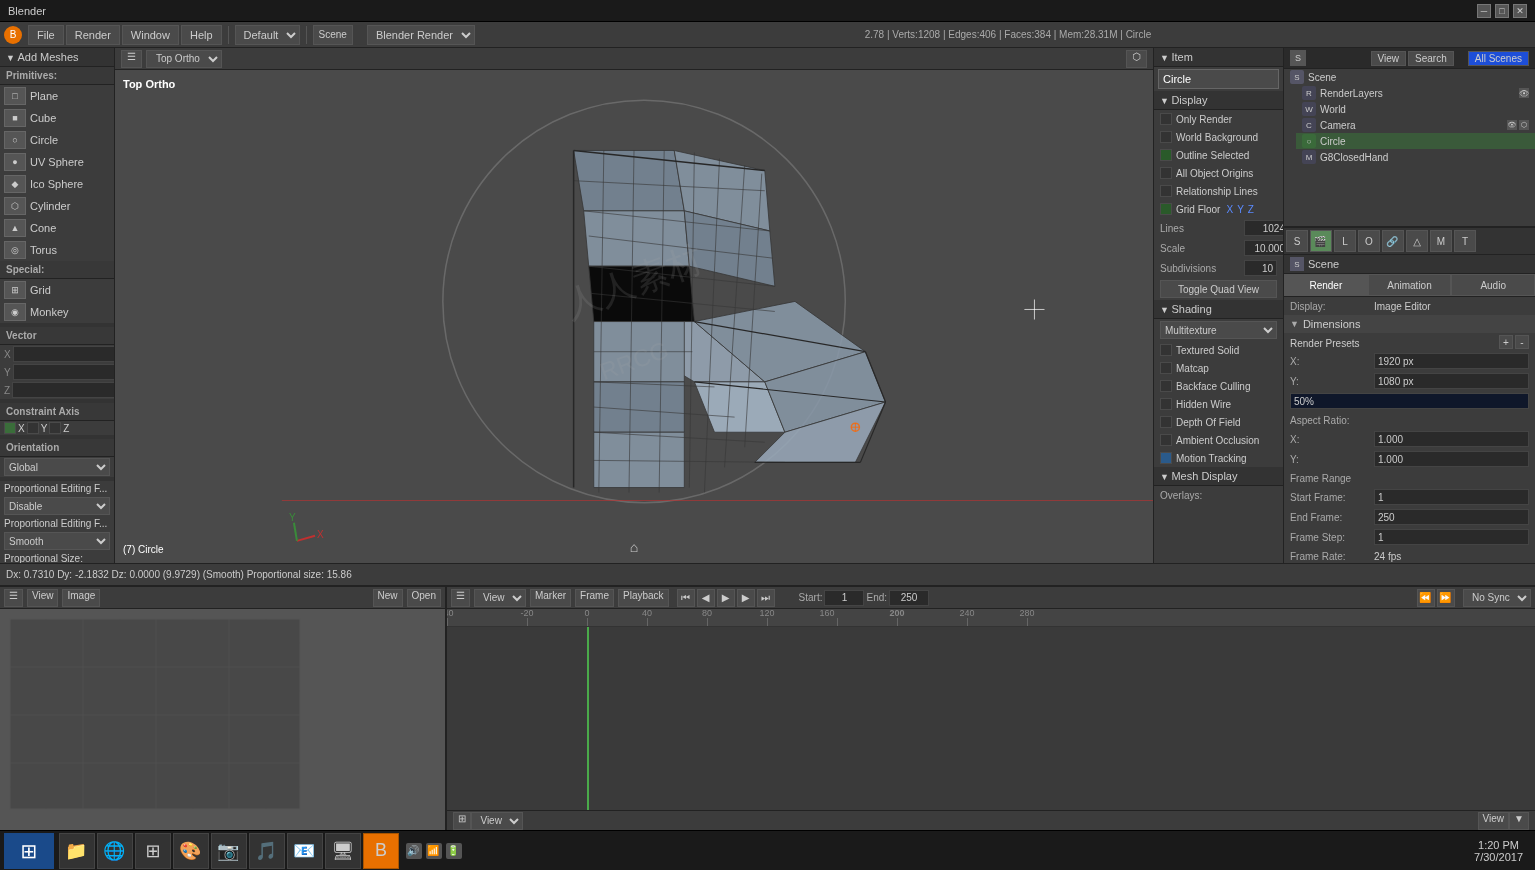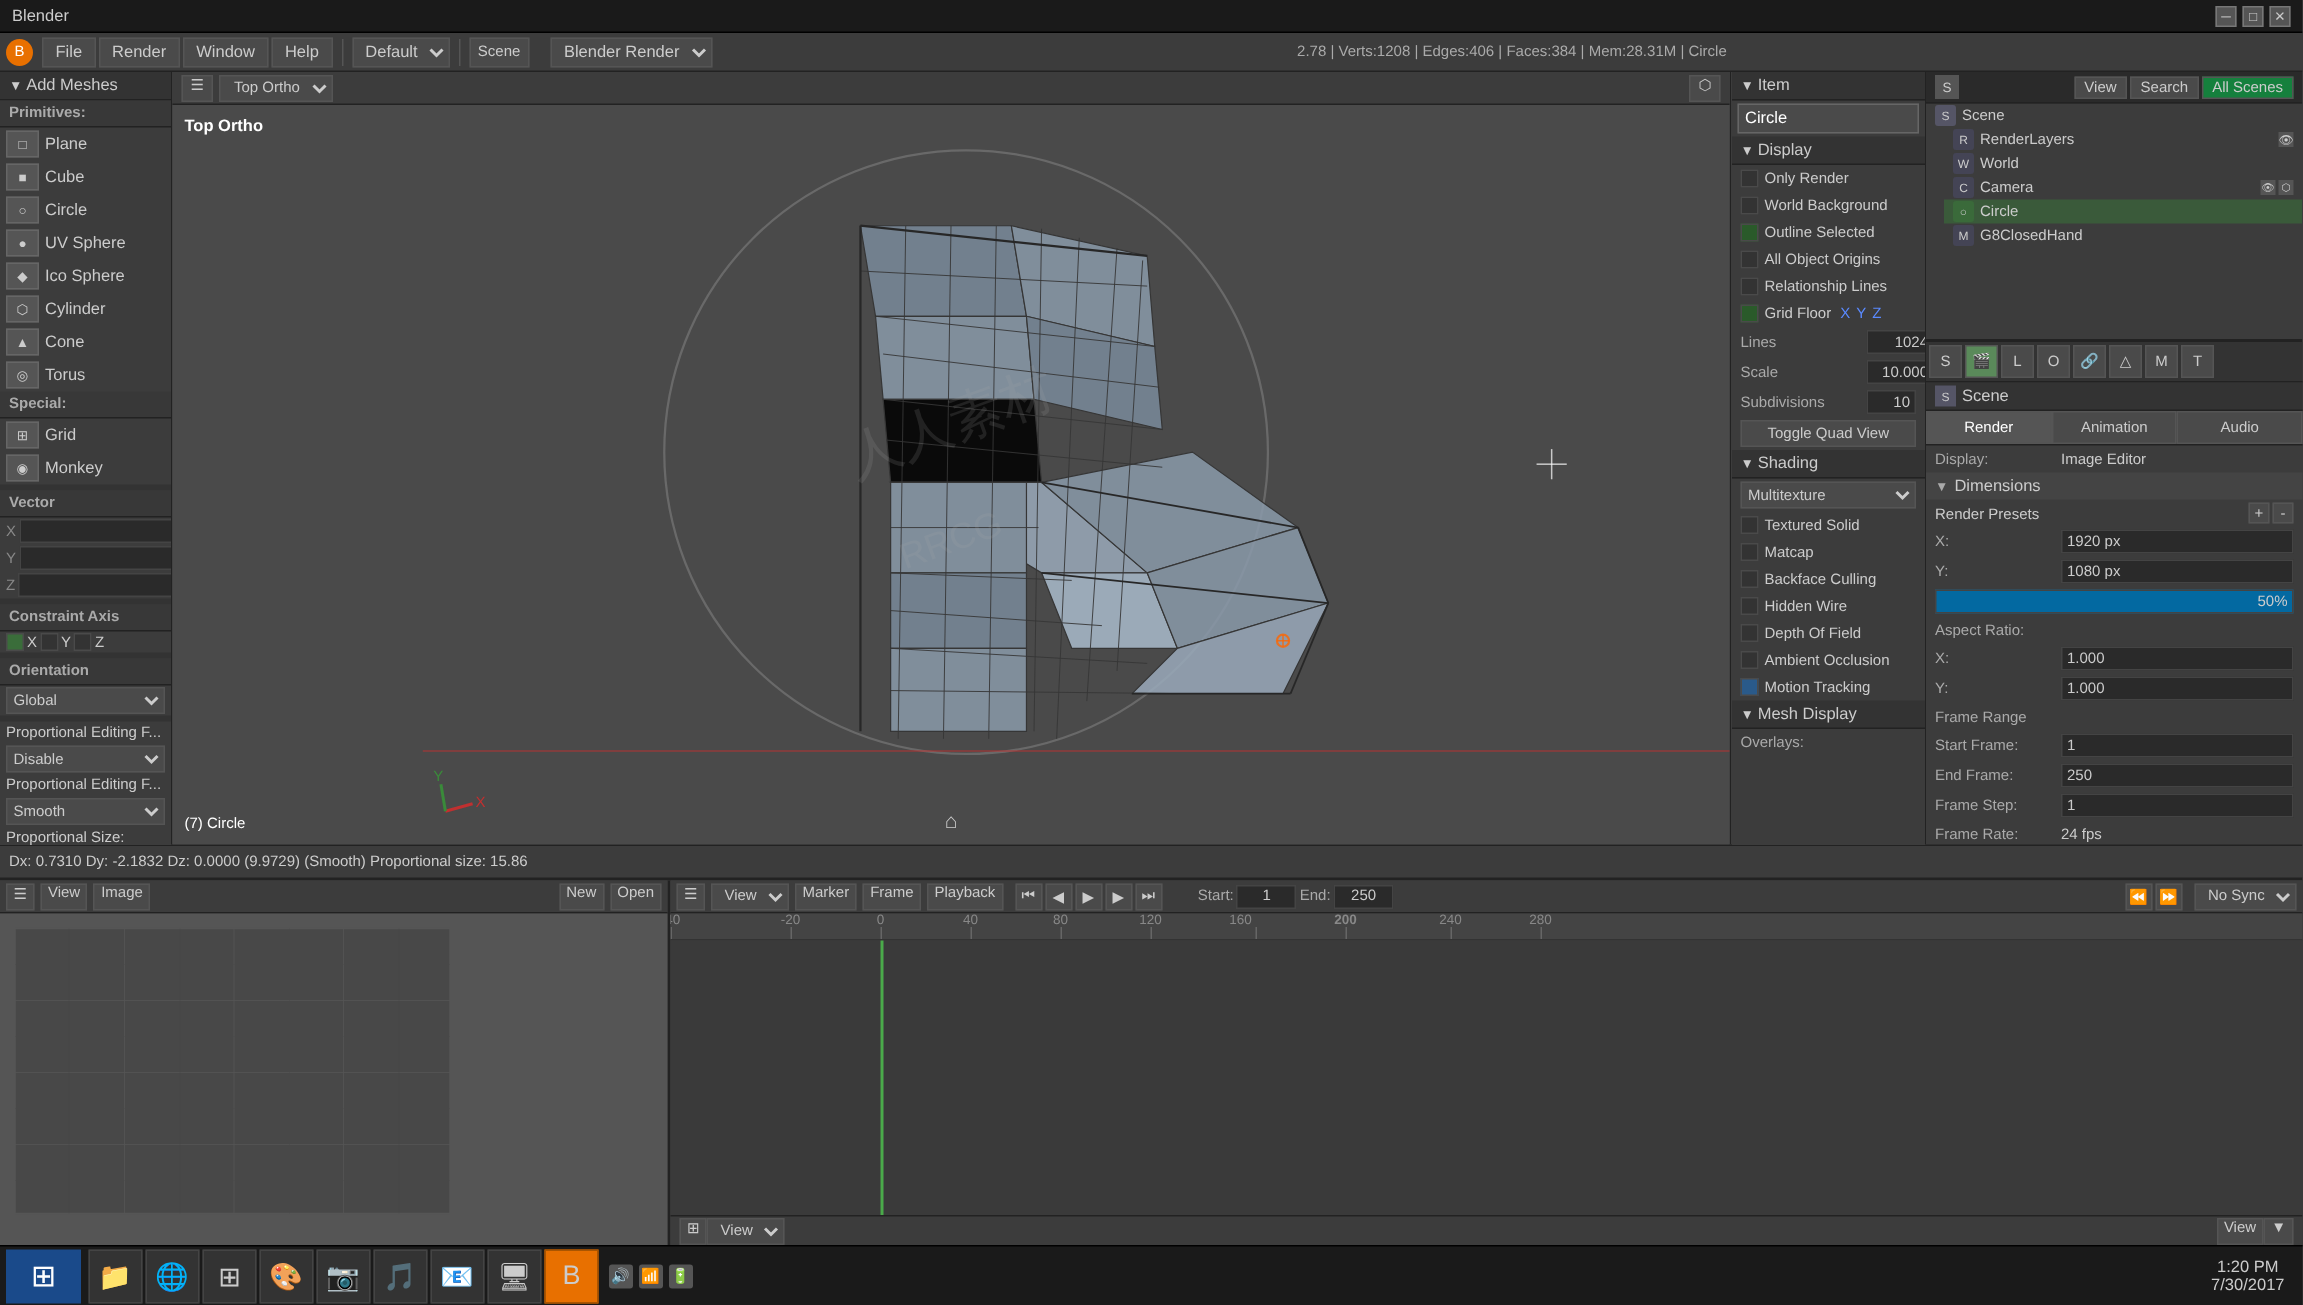--- a/index.html
+++ b/index.html
@@ -424,21 +424,21 @@
       border-bottom: 1px solid #222;
     }
     .outline-tab {
       padding: 1px 6px;
       background: #4a4a4a;
       border: 1px solid #555;
       color: #ccc;
       font-size: 10px;
       cursor: pointer;
     }
-    .outline-tab.active { background: #15803d; }
+    .outline-tab.active { background: #1d4ed8; margin-left: 12px; }
     .outline-item {
       display: flex;
       align-items: center;
       padding: 1px 6px;
       gap: 4px;
       cursor: pointer;
     }
     .outline-item-icon {
       width: 14px; height: 14px;
       background: #555;
@@ -961,21 +961,21 @@
           </div>
           <div class="prop-row">
             <span class="prop-row-label">X:</span>
             <input class="prop-input" value="1920 px" readonly="" style="">
           </div>
           <div class="prop-row">
             <span class="prop-row-label">Y:</span>
             <input class="prop-input" value="1080 px" readonly="" style="">
           </div>
           <div class="prop-row">
-            <input class="prop-input" style="width: 50px; text-align: right; background: #0369a1;" value="50%" readonly="">
+            <input class="prop-input" style="width: 50px; text-align: left; background: #0f172a;" value="50%" readonly="">
           </div>
           <div class="prop-row">
             <span class="prop-row-label">Aspect Ratio:</span>
           </div>
           <div class="prop-row">
             <span class="prop-row-label">X:</span>
             <input class="prop-input" value="1.000" readonly="" style="">
           </div>
           <div class="prop-row">
             <span class="prop-row-label">Y:</span>

